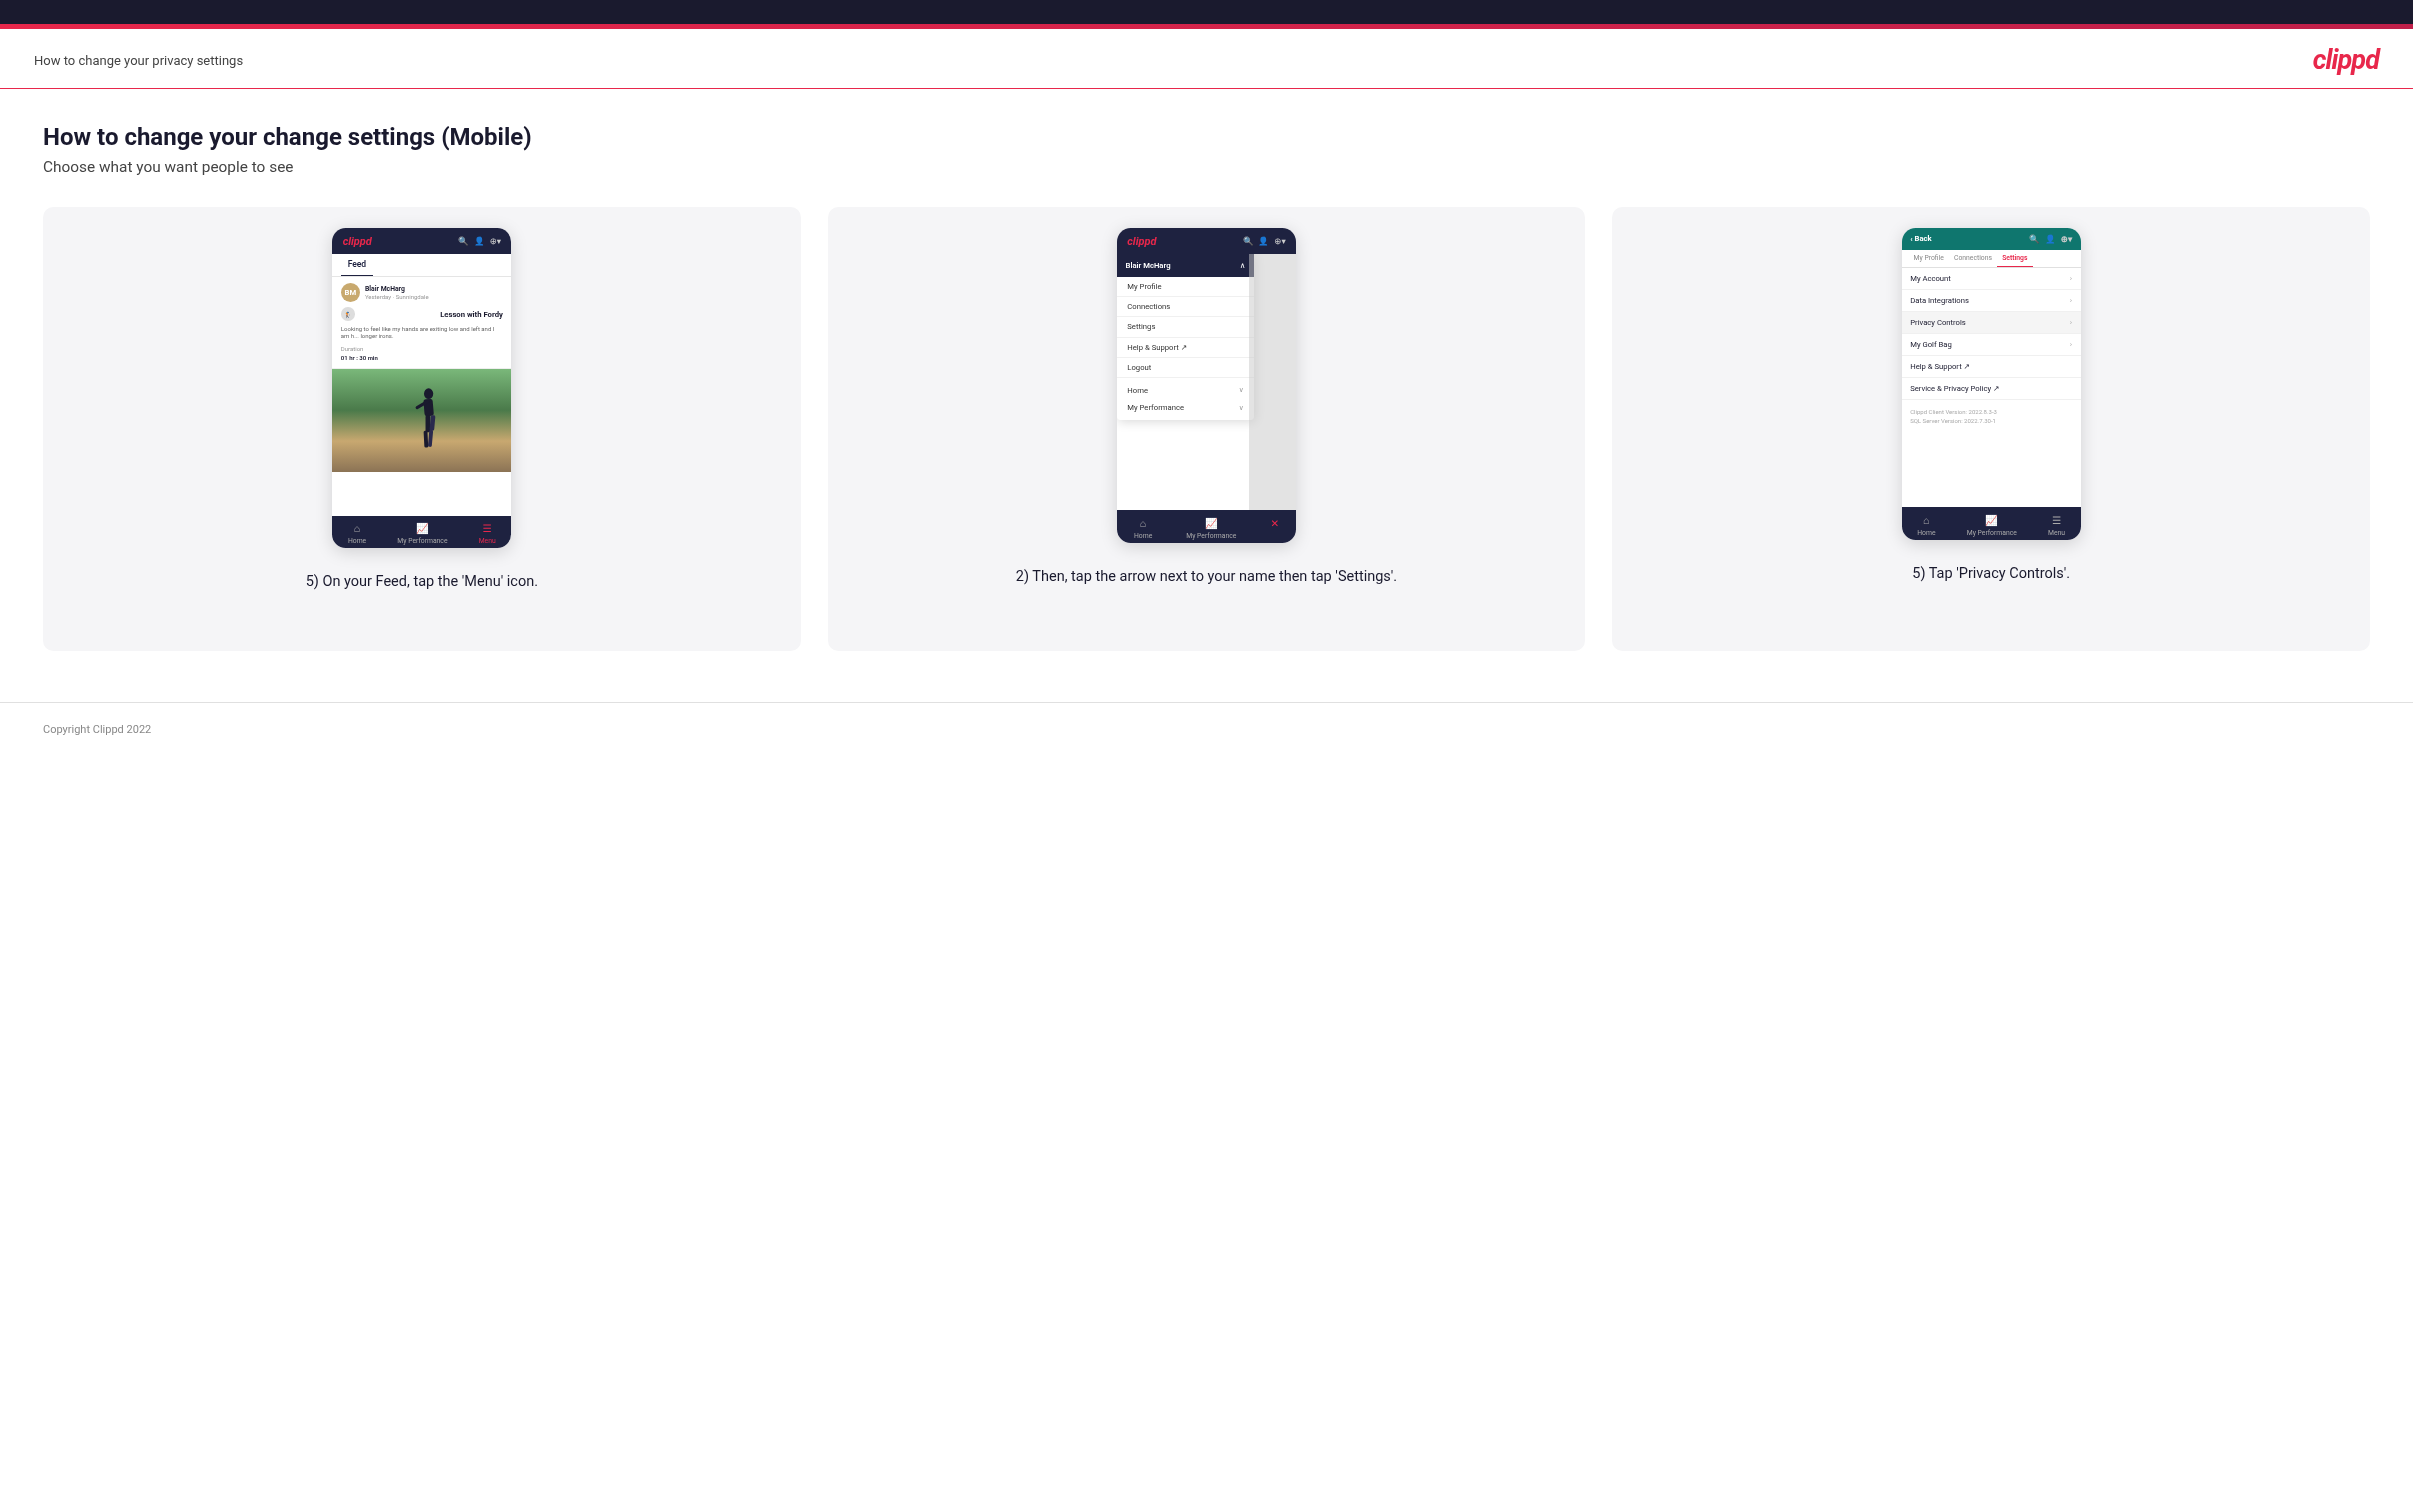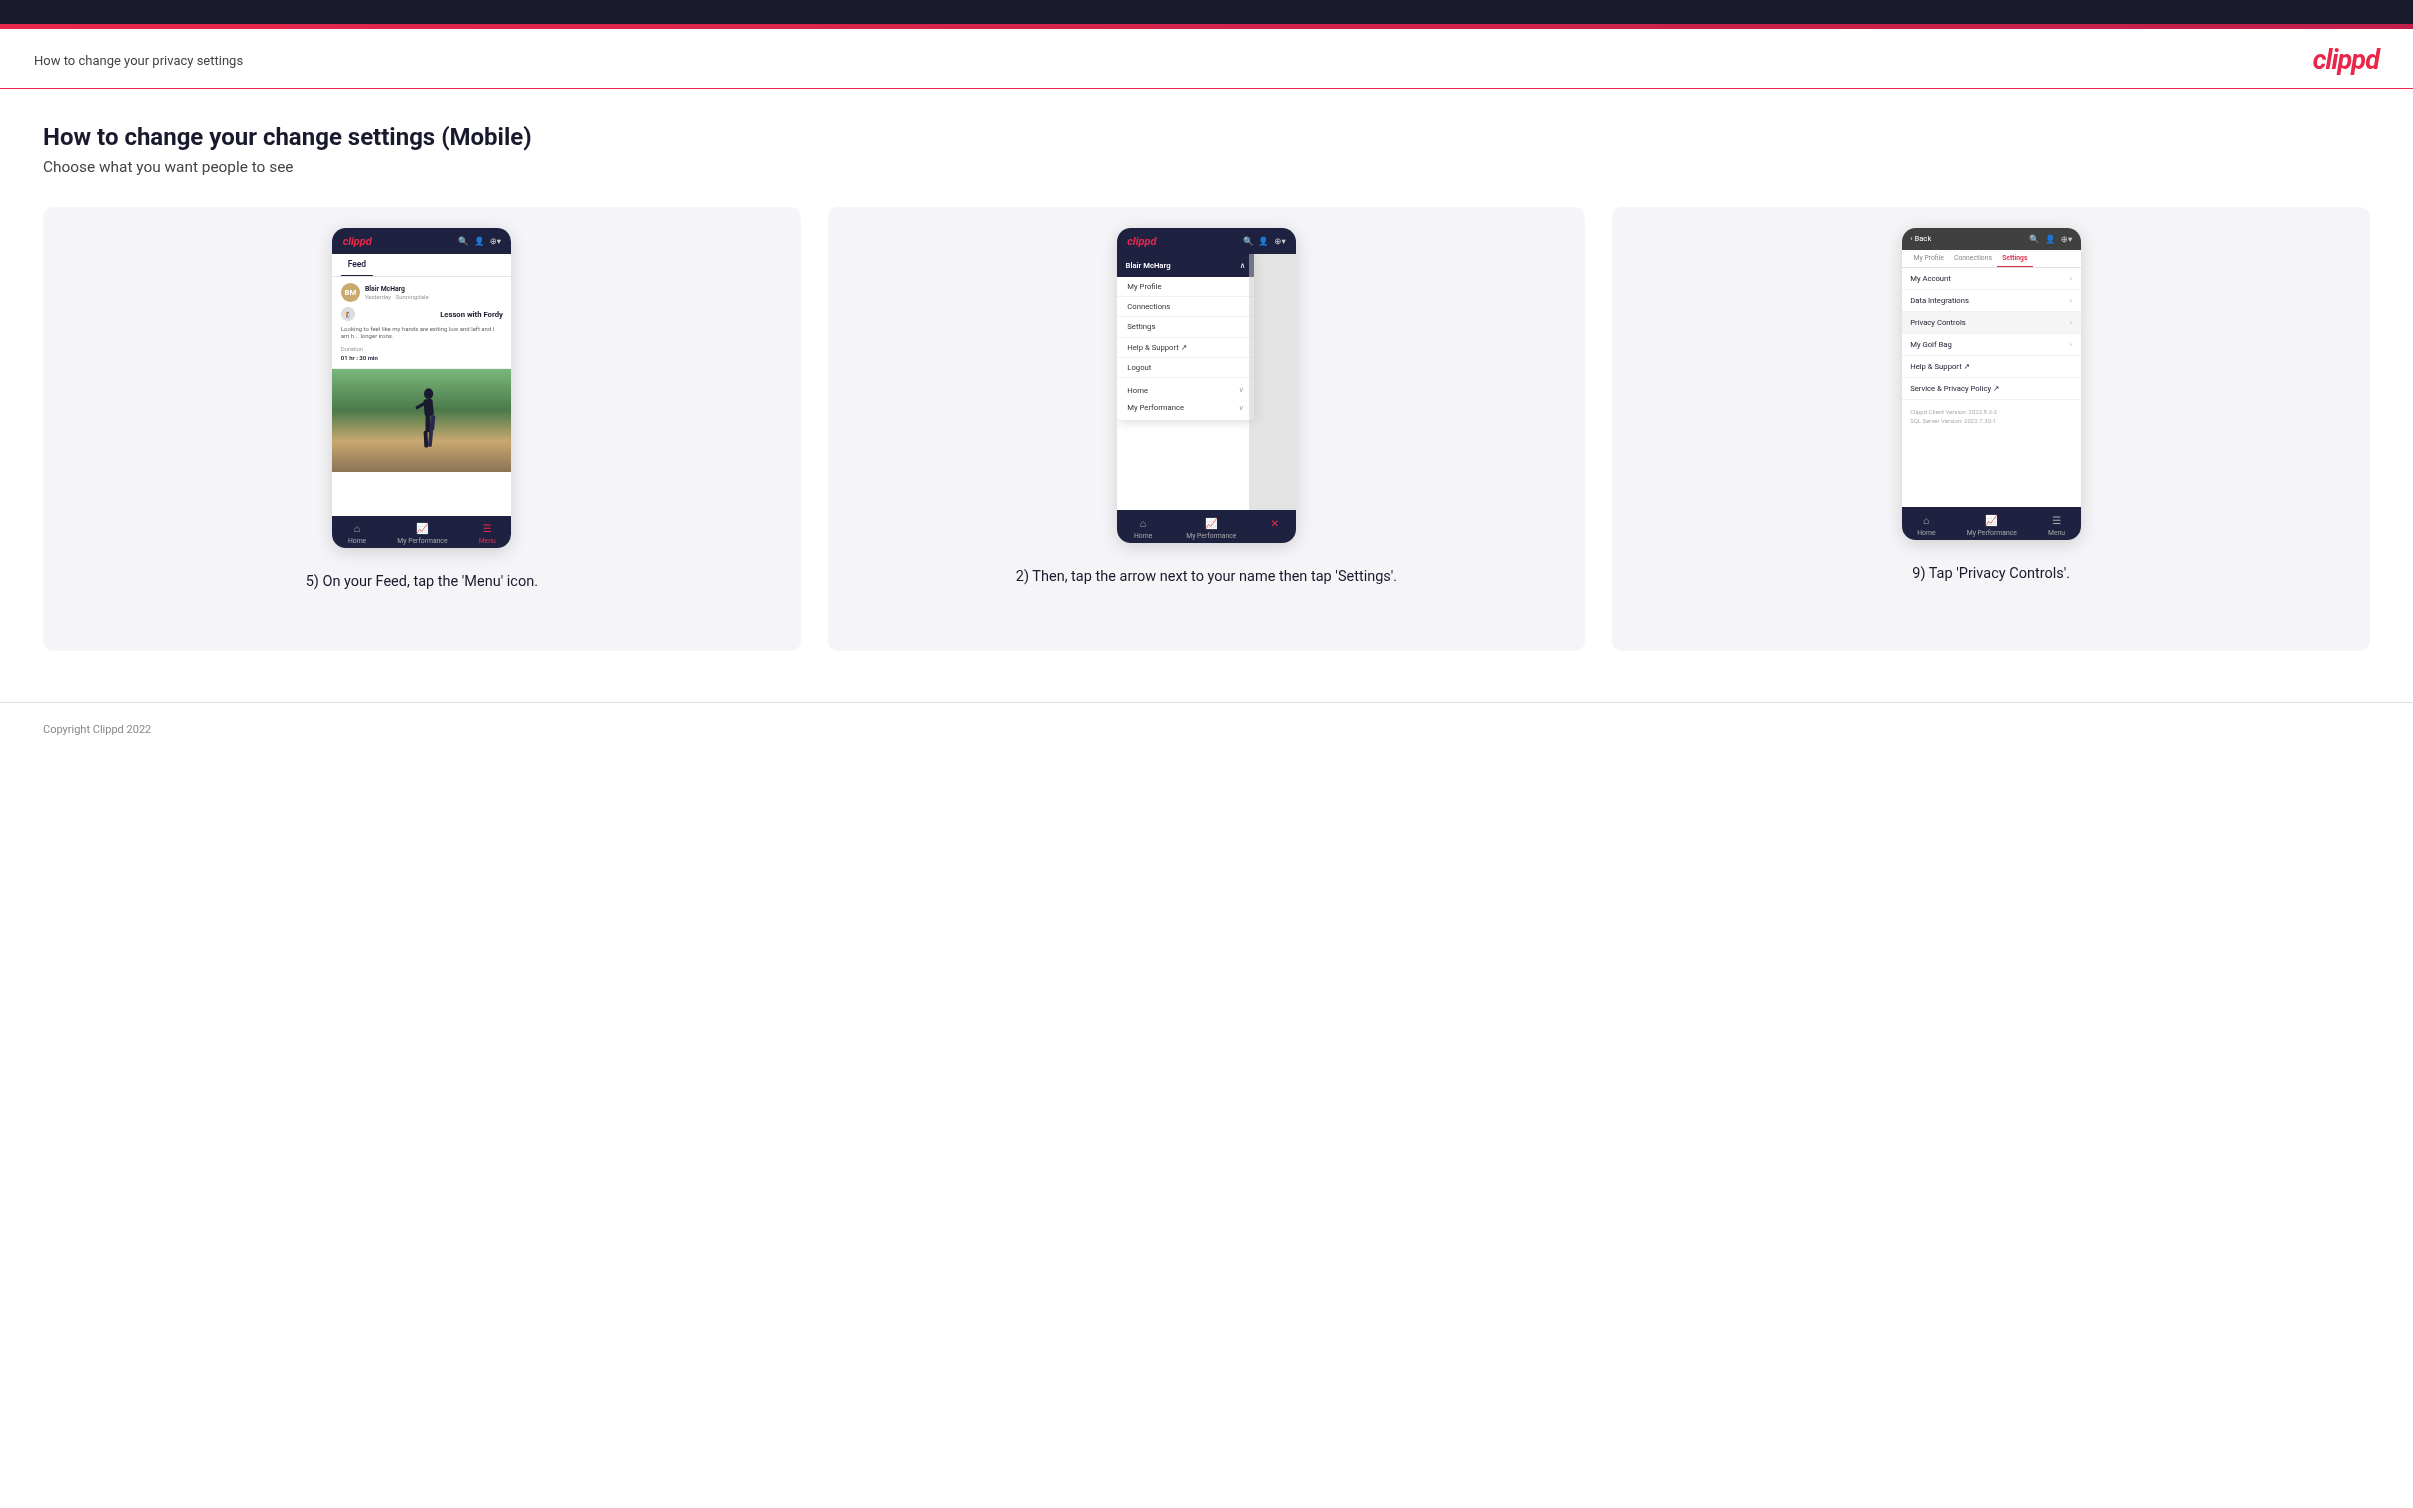--- a/index.html
+++ b/index.html
@@ -248,25 +248,26 @@
     .menu-caret { font-size: 6.8px; color: #999; }
     .bg-blur {
       position: absolute;
       right: 0; top: 0; bottom: 0;
       width: 47px;
       background: rgba(200,200,200,0.5);
     }
 
     
     .settings-header {
-      background: #404040;
+      background: #0f766e;
       padding: 6px 8.5px;
       display: flex;
       align-items: center;
       justify-content: space-between;
+      font-weight: bold;
     }
     .settings-back {
       color: #fff;
       font-size: 7.7px;
       display: flex;
       align-items: center;
       gap: 2.6px;
     }
     .settings-tabs {
       display: flex;
@@ -525,21 +526,21 @@
           <div class="phone-footer-item">
             <span class="phone-footer-icon">📈</span>
             <span>My Performance</span>
           </div>
           <div class="phone-footer-item">
             <span class="phone-footer-icon">☰</span>
             <span>Menu</span>
           </div>
         </div>
       </div>
-      <p class="step-caption">9) Tap 'Privacy Controls'.</p>
+      <p class="step-caption">5) Tap 'Privacy Controls'.</p>
     </div>
 
   </div>
 </main>
 
 <footer class="footer">
   <span class="footer-copy">Copyright Clippd 2022</span>
 </footer>
 
 

